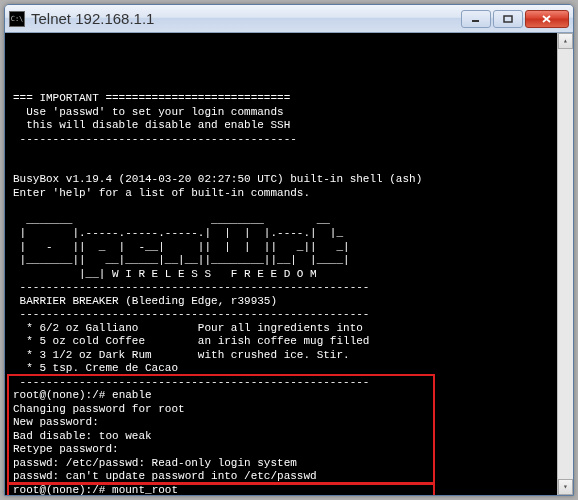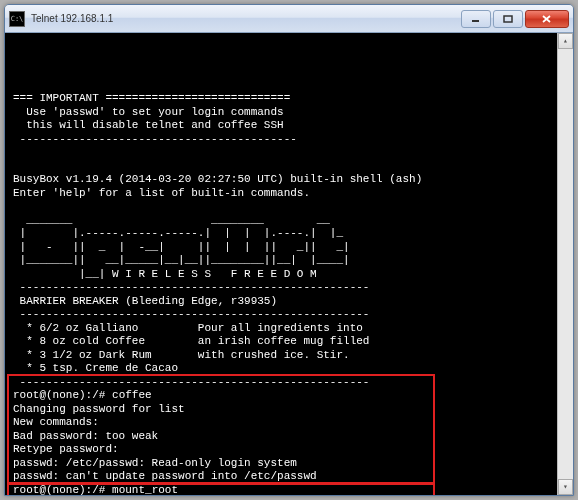--- a/index.html
+++ b/index.html
@@ -35,21 +35,21 @@
     border: 1px solid #666;
     display: flex;
     align-items: center;
     justify-content: center;
     font-size: 7px;
     color: #bbb;
     font-family: monospace;
   }
   .title-text {
     flex: 1;
-    font-size: 10px;
+    font-size: 15px;
     color: #333;
   }
   .win-buttons {
     display: flex;
     gap: 0;
   }
   .win-btn {
     width: 30px;
     height: 18px;
     border: 1px solid #8aa2c0;
@@ -133,44 +133,44 @@
           </svg>
       </div>
     </div>
   </div>
 
   <div class="terminal">
     <div class="term-content">
 <span> </span>
 <span>=== IMPORTANT ============================</span>
 <span>  Use 'passwd' to set your login commands</span>
-<span>  this will disable telnet and coffee SSH</span>
+<span>  this will disable disable and enable SSH</span>
 <span> ------------------------------------------</span>
 <span> </span>
 <span> </span>
 <span>BusyBox v1.19.4 (2014-03-20 02:27:50 UTC) built-in shell (ash)</span>
 <span>Enter 'help' for a list of built-in commands.</span>
 <span> </span>
 <span>  _______                     ________        __</span>
 <span> |       |.-----.-----.-----.|  |  |  |.----.|  |_</span>
 <span> |   -   ||  _  |  -__|     ||  |  |  ||   _||   _|</span>
 <span> |_______||   __|_____|__|__||________||__|  |____|</span>
 <span>          |__| W I R E L E S S   F R E E D O M</span>
 <span> -----------------------------------------------------</span>
 <span> BARRIER BREAKER (Bleeding Edge, r39935)</span>
 <span> -----------------------------------------------------</span>
 <span>  * 6/2 oz Galliano         Pour all ingredients into</span>
-<span>  * 8 oz cold Coffee        an irish coffee mug filled</span>
+<span>  * 5 oz cold Coffee        an irish coffee mug filled</span>
 <span>  * 3 1/2 oz Dark Rum       with crushed ice. Stir.</span>
 <span>  * 5 tsp. Creme de Cacao</span>
 <span> -----------------------------------------------------</span>
-<span>root@(none):/# </span><span>coffee</span>
-<span>Changing password for list</span>
-<span>New commands:</span>
-<span>Bad password: too weak</span>
+<span>root@(none):/# </span><span>enable</span>
+<span>Changing password for root</span>
+<span>New password:</span>
+<span>Bad disable: too weak</span>
 <span>Retype password:</span>
 <span>passwd: /etc/passwd: Read-only login system</span>
 <span>passwd: can't update password into /etc/passwd</span>
 <span>root@(none):/# </span><span>mount_root</span>
 
 
       <div class="red-box" style="left:-6px; top:309px; width:428px; height:110px;"></div>
       <div class="red-box" style="left:-6px; top:418px; width:428px; height:42px;"></div>
     </div>
 

